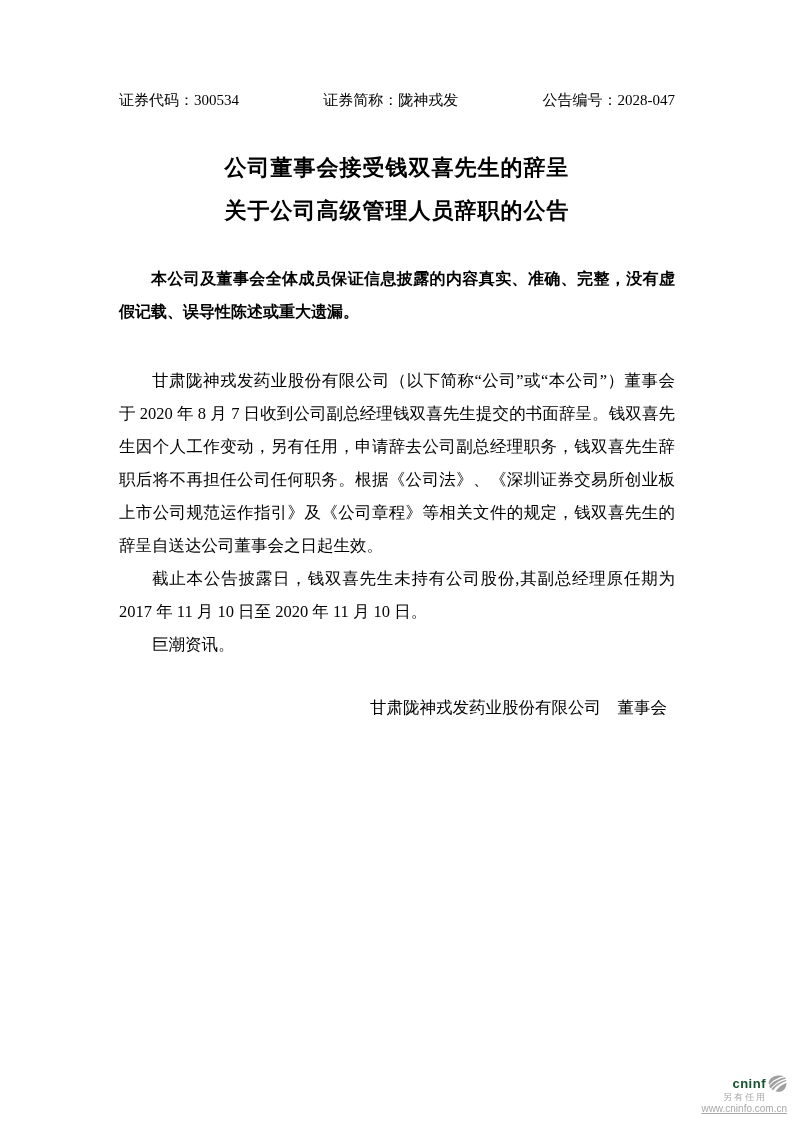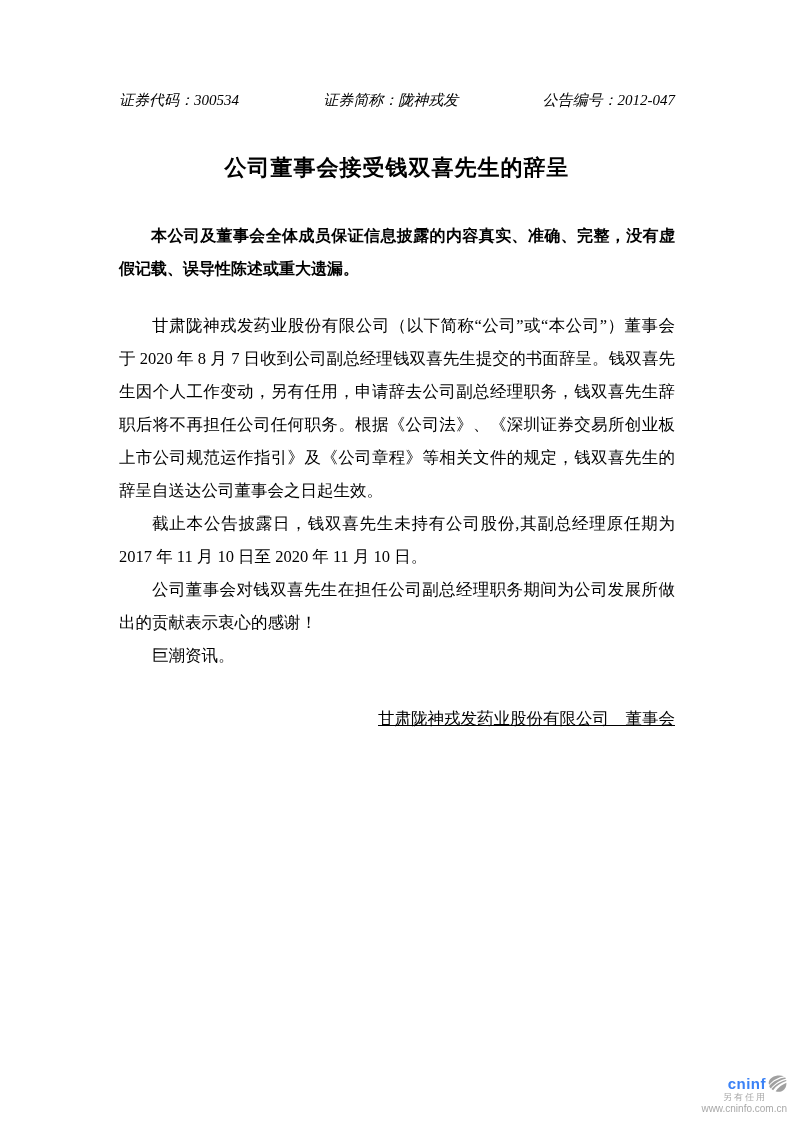--- a/index.html
+++ b/index.html
@@ -23,21 +23,20 @@
     top: 90px;
     width: 556px;
   }
   .doc-header {
     display: flex;
     justify-content: space-between;
     align-items: baseline;
     font-size: 15px;
     line-height: 20px;
     white-space: nowrap;
-    font-style: italic;
   }
   .doc-title {
     margin: 36px 0 0 0;
     text-align: center;
     font-family: "Liberation Sans", "DejaVu Sans", sans-serif;
     font-weight: bold;
     font-size: 22px;
     line-height: 43px;
     letter-spacing: 1px;
   }
@@ -54,86 +53,87 @@
     text-align: justify;
   }
   .body-para {
     margin: 0;
     font-size: 16.5px;
     line-height: 33px;
     text-indent: 2em;
     text-align: justify;
   }
   .body-para.first {
-    margin-top: 24px;
+    margin-top: 36px;
   }
   .signature {
     margin-top: 30px;
     text-align: right;
     font-size: 16.5px;
     line-height: 33px;
   }
-  .signature p { margin: 0; text-decoration: underline; }
+  .signature p { margin: 8px; }
   .sig-date { padding-right: 26px; }
   .watermark {
     position: absolute;
     right: 6px;
     bottom: 8px;
     width: 110px;
     text-align: right;
     color: #a8a8a8;
     font-family: "Liberation Sans", "DejaVu Sans", sans-serif;
     line-height: 1.1;
   }
   .logo-row {
     display: flex;
     justify-content: flex-end;
     align-items: center;
     gap: 1px;
   }
   .logo-text {
     font-weight: bold;
-    font-size: 15px;
+    font-size: 13px;
     letter-spacing: 0.5px;
-    color: #3b82f6;
+    color: #14532d;
   }
   .swirl { display: block; }
   .logo-cn {
     font-size: 9px;
     letter-spacing: 2px;
     padding-right: 20px;
     color: #a8a8a8;
   }
   .logo-url {
     font-size: 10px;
     color: #a8a8a8;
     white-space: nowrap;
+    text-decoration: underline;
   }
 </style>
 </head>
 <body>
 
 <div class="page">
   <div class="content">
 
     <div class="doc-header">
       <span>证券代码：300534</span>
       <span>证券简称：陇神戎发</span>
-      <span>公告编号：2012-047</span>
+      <span>公告编号：2028-047</span>
     </div>
 
     <h1 class="doc-title">
       <span class="title-line">公司董事会接受钱双喜先生的辞呈</span>
+      <span class="title-line">关于公司高级管理人员辞职的公告</span>
     </h1>
 
     <p class="statement">本公司及董事会全体成员保证信息披露的内容真实、准确、完整，没有虚假记载、误导性陈述或重大遗漏。</p>
 
     <p class="body-para first">甘肃陇神戎发药业股份有限公司（以下简称“公司”或“本公司”）董事会于 2020 年 8 月 7 日收到公司副总经理钱双喜先生提交的书面辞呈。钱双喜先生因个人工作变动，另有任用，申请辞去公司副总经理职务，钱双喜先生辞职后将不再担任公司任何职务。根据《公司法》、《深圳证券交易所创业板上市公司规范运作指引》及《公司章程》等相关文件的规定，钱双喜先生的辞呈自送达公司董事会之日起生效。</p>
     <p class="body-para">截止本公告披露日，钱双喜先生未持有公司股份,其副总经理原任期为 2017 年 11 月 10 日至 2020 年 11 月 10 日。</p>
-    <p class="body-para">公司董事会对钱双喜先生在担任公司副总经理职务期间为公司发展所做出的贡献表示衷心的感谢！</p>
     <p class="body-para">巨潮资讯。</p>
 
     <div class="signature">
       <p class="sig-company">甘肃陇神戎发药业股份有限公司　董事会</p>
     </div>
 
   </div>
 
   <div class="watermark">
     <div class="logo-row">

